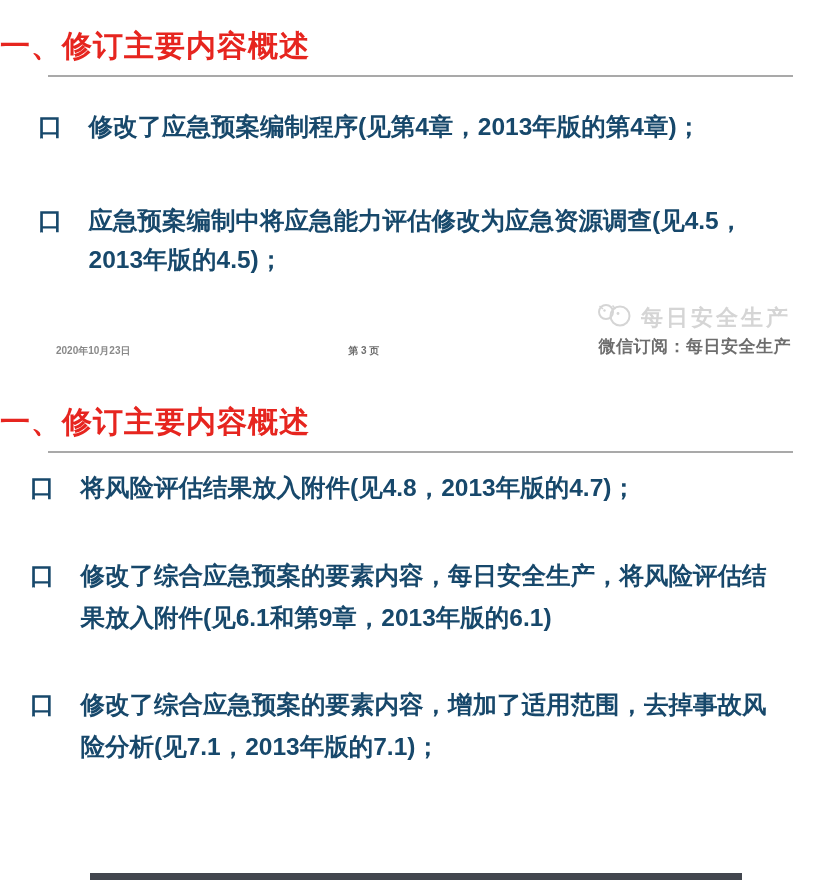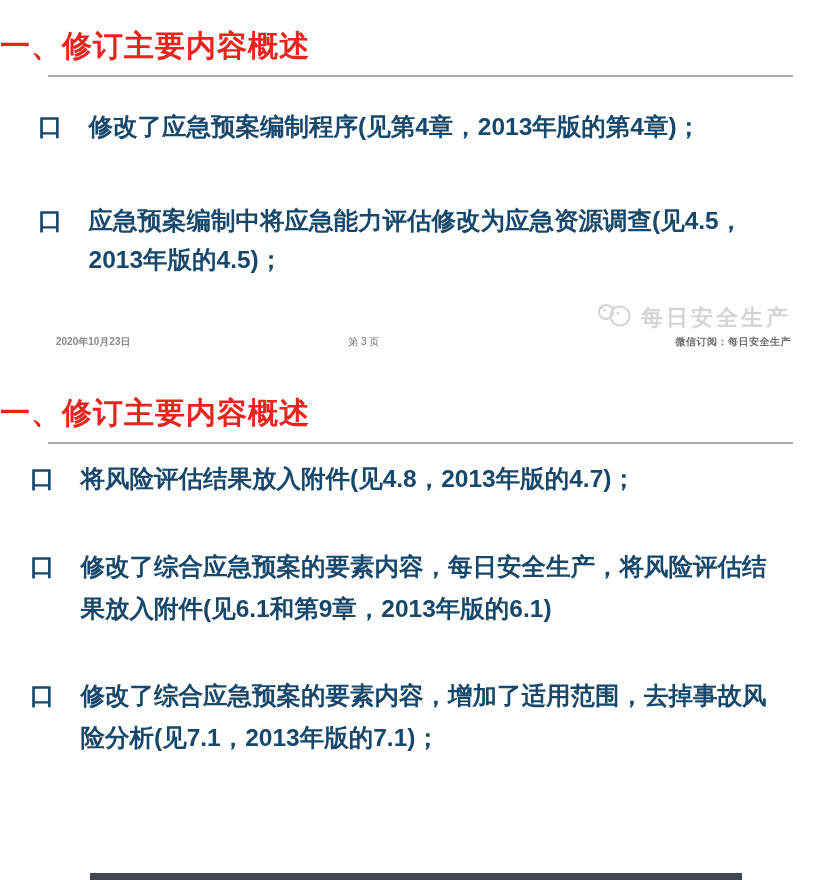--- a/index.html
+++ b/index.html
@@ -47,35 +47,35 @@
     display: flex;
     justify-content: space-between;
     align-items: flex-end;
     margin: 22px 28px 0 56px;
   }
   .footer-date, .footer-page {
     font-size: 10px;
     color: #898989;
     font-weight: 700;
   }
-  .footer-page { font-weight: 400; color: #6f6f6f; margin-top: 32px; }
+  .footer-page { font-weight: 700; color: #6f6f6f; margin-top: 32px; }
   .watermark { text-align: right; }
   .wm-top {
     display: flex;
     align-items: center;
     justify-content: flex-end;
     gap: 6px;
     color: #d5d5d5;
     font-size: 22px;
     font-weight: 700;
     letter-spacing: 3px;
     line-height: 1.1;
   }
   .wm-sub {
-    font-size: 10px;
+    font-size: 17px;
     color: #6d6d6d;
     font-weight: 700;
     margin-top: 1px;
     letter-spacing: 0.5px;
   }
   
   .slide2 { margin-top: 44px; }
   .s2-bullets { margin: 14px 30px 0 30px; }
   .s2-bullets .bullet { line-height: 1.7; }
   .s2-bullets .bullet + .bullet { margin-top: 46px; }

